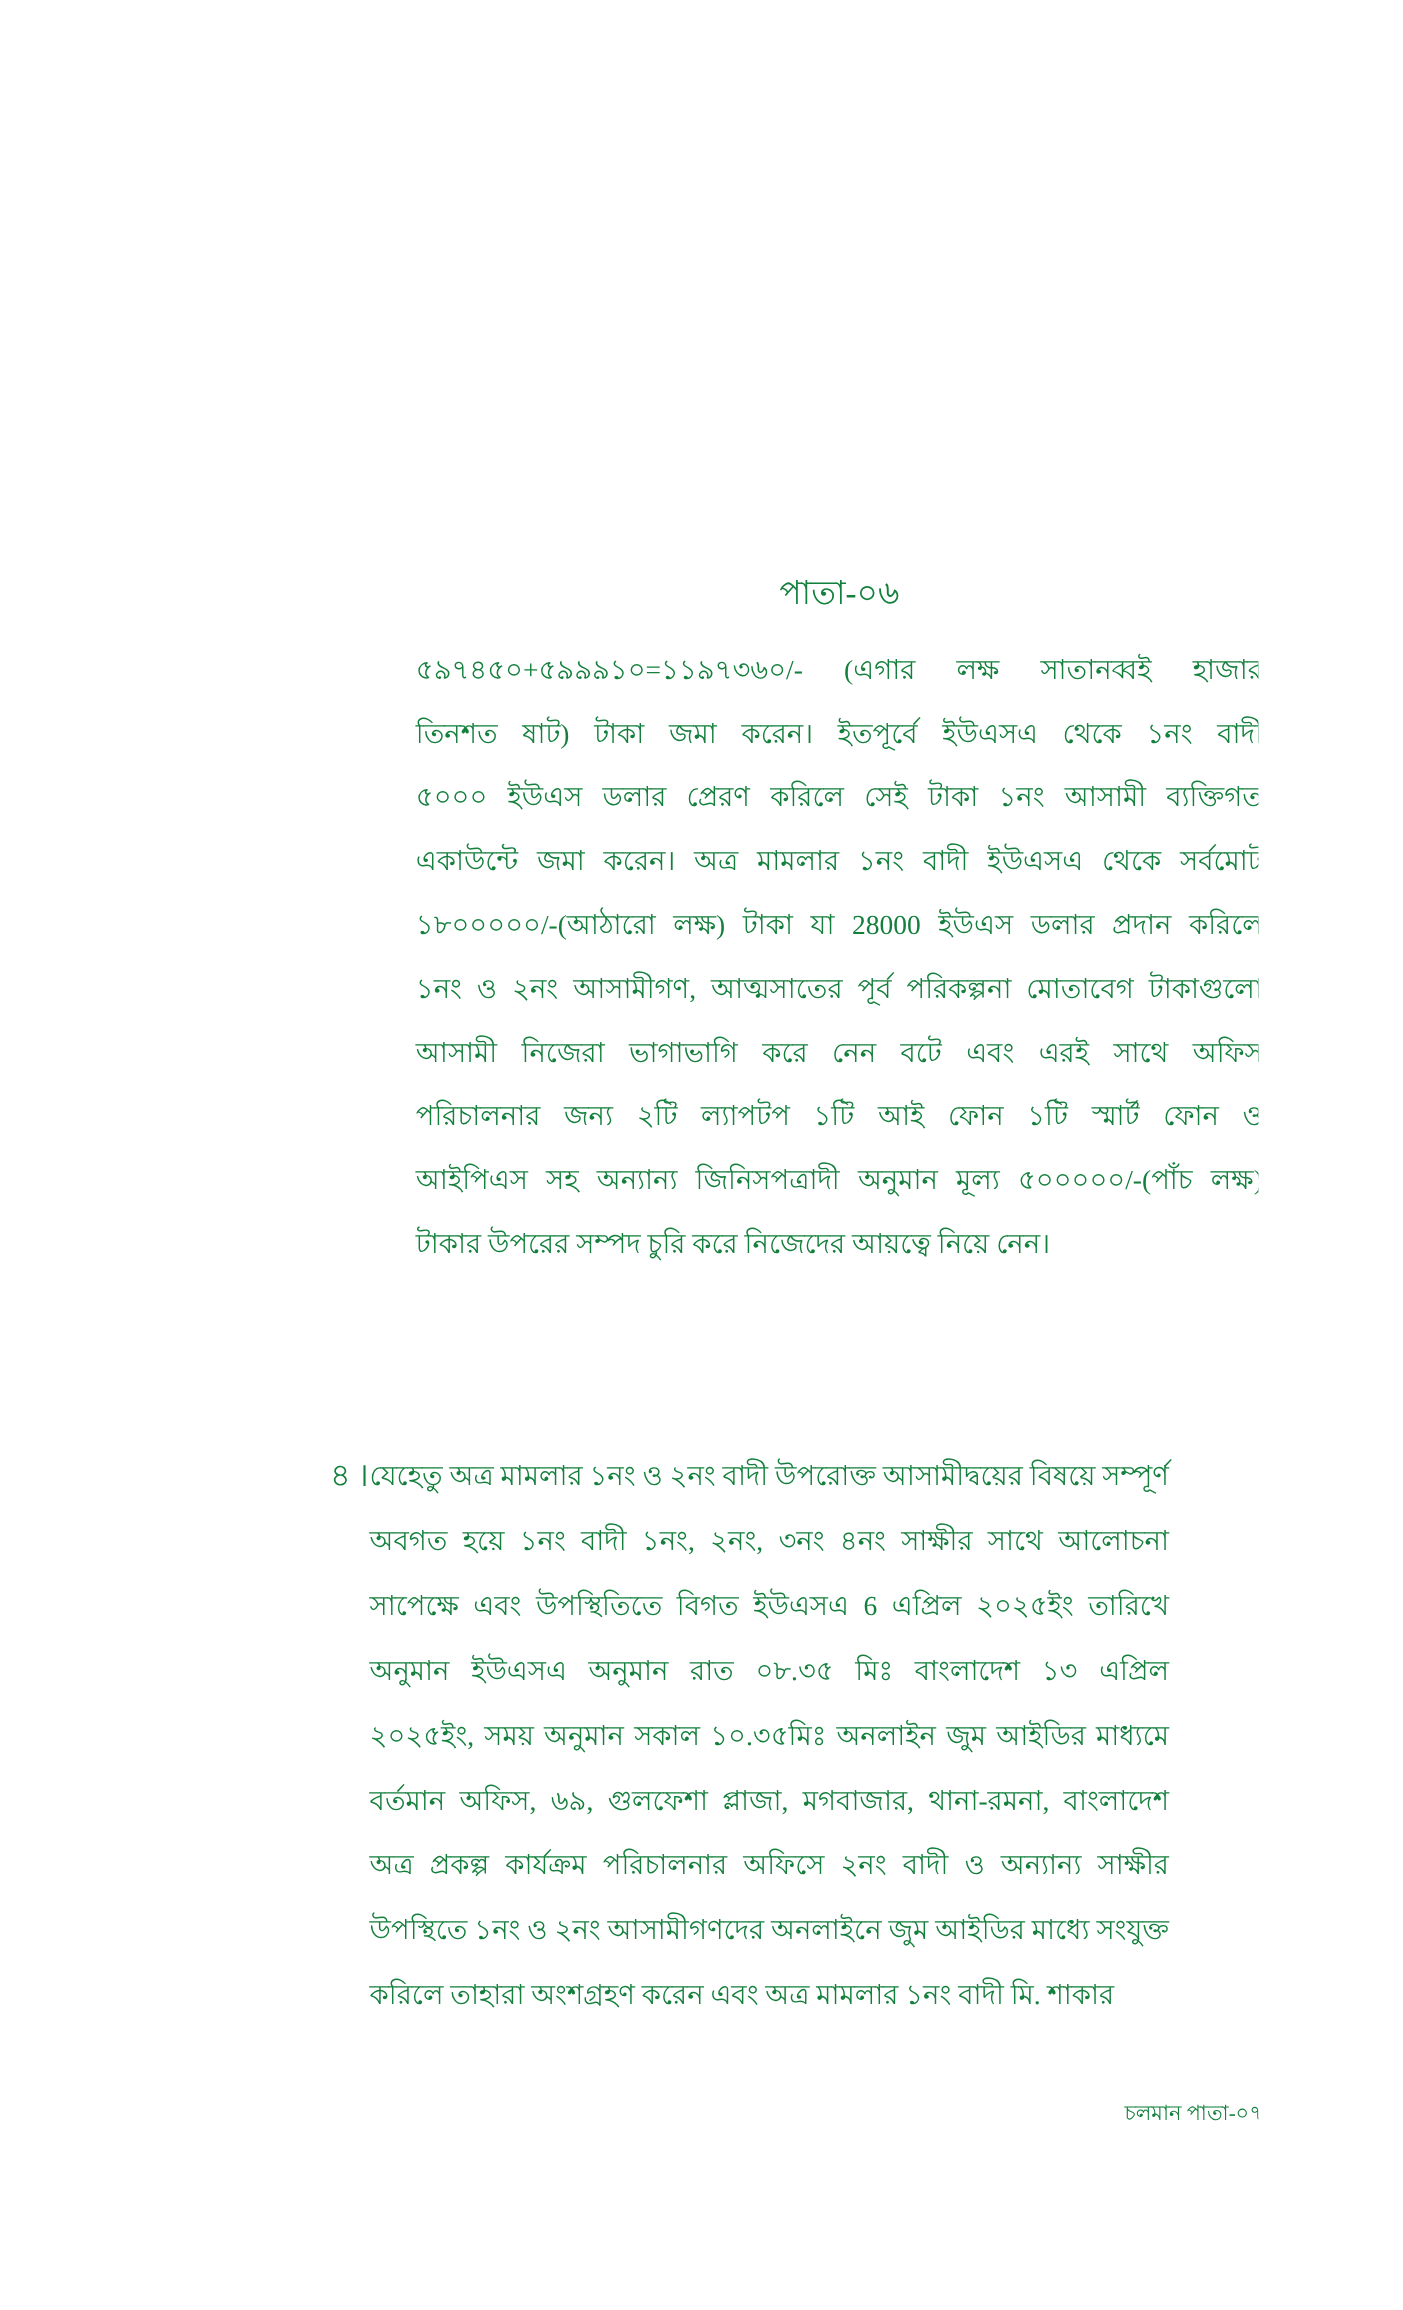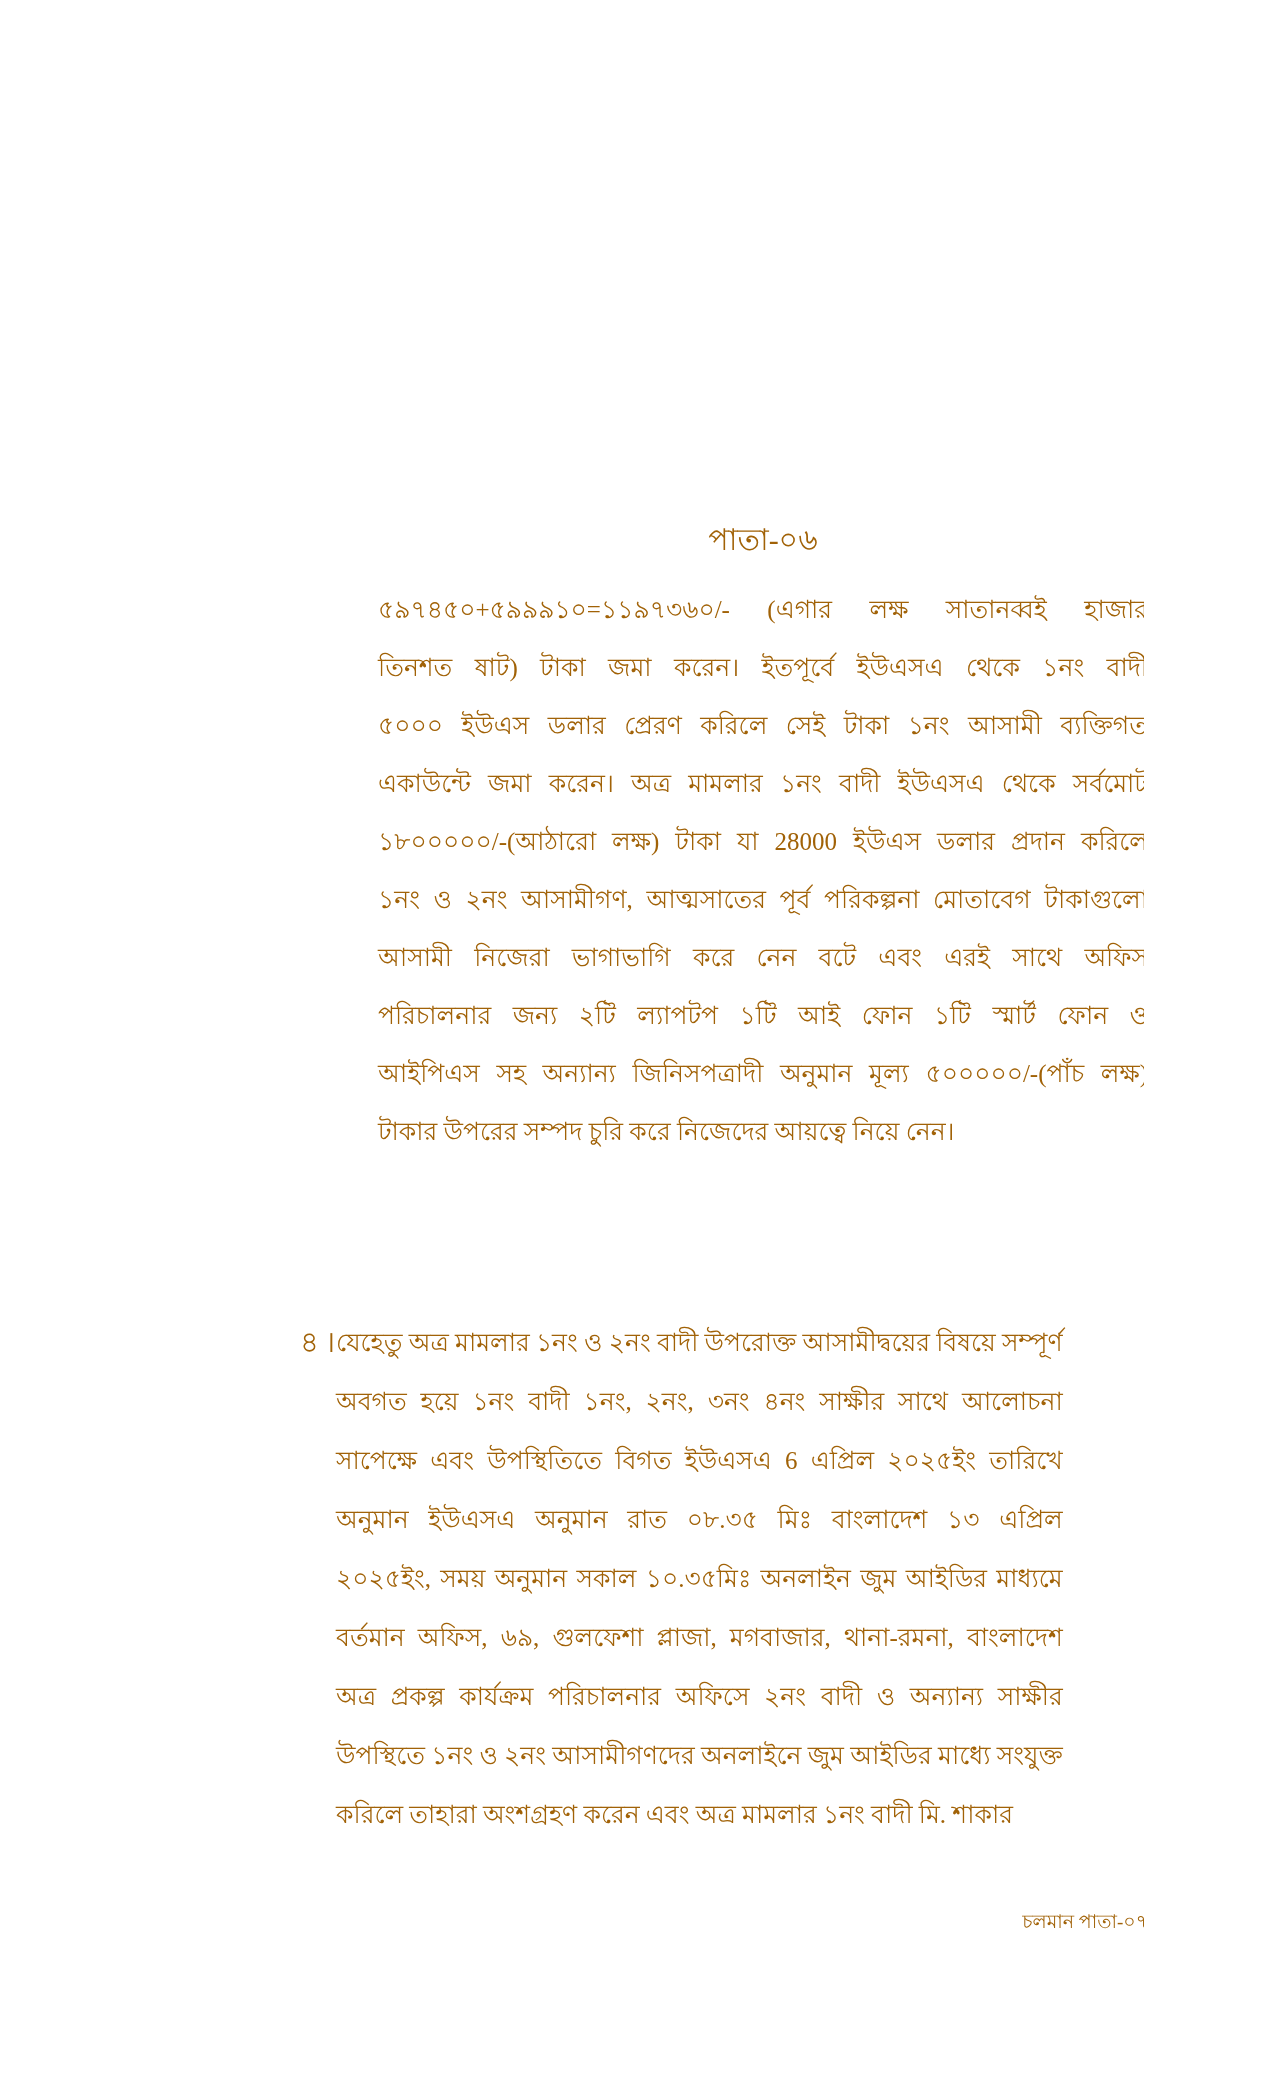--- a/index.html
+++ b/index.html
@@ -5,21 +5,21 @@
   html, body {
     margin: 0;
     padding: 0;
     background: #ffffff;
   }
   .page {
     position: relative;
     width: 1144px;
     height: 2100px;
     background: #ffffff;
-    color: #a16207;
+    color: #15803d;
     font-family: "Liberation Serif", "DejaVu Serif", serif;
     overflow: hidden;
   }
   .doc-title {
     position: absolute;
     top: 520px;
     left: 378px;
     width: 770px;
     text-align: center;
     font-size: 30px;

